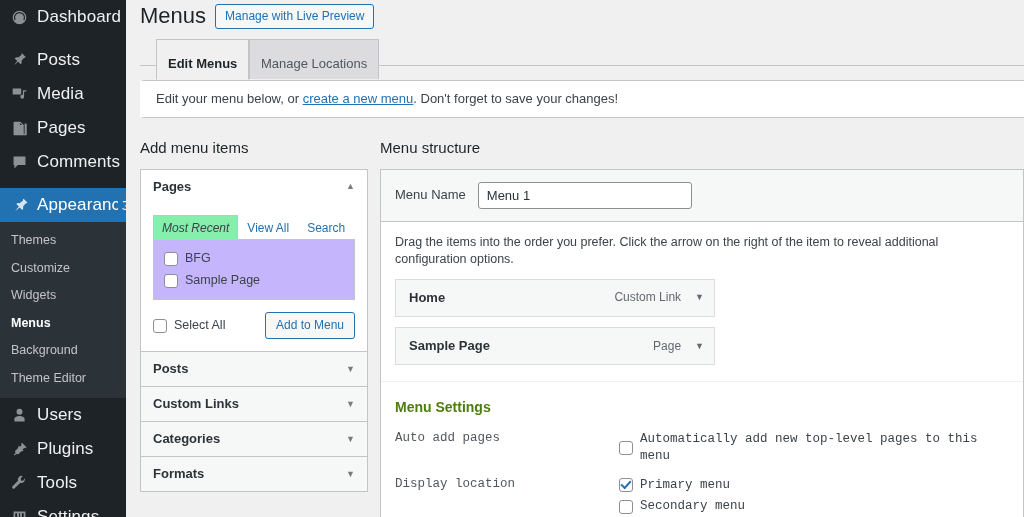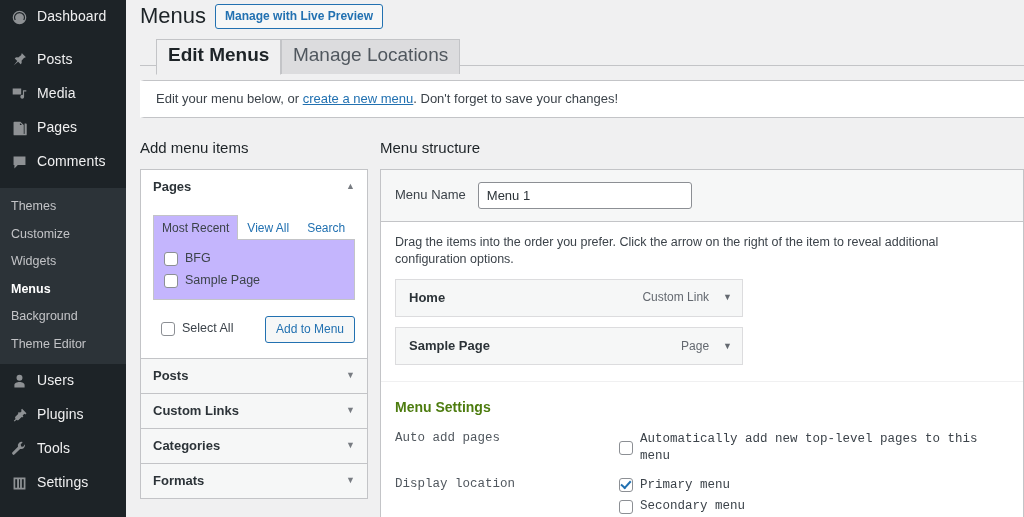--- a/index.html
+++ b/index.html
@@ -37,21 +37,21 @@
   .menu-top .mi {
     width: 20px; height: 20px;
     margin-right: 8px;
     display: inline-flex;
     align-items: center;
     justify-content: center;
     opacity: .82;
     flex: 0 0 20px;
   }
   .menu-top .mi svg { width: 17px; height: 17px; fill: #a7aaad; display: block; }
-  .menu-top .mlabel { white-space: nowrap; font-size: 14px; letter-spacing: .1px; }
+  .menu-top .mlabel { white-space: nowrap; font-size: 17px; letter-spacing: .1px; }
   .menu-top.current {
     background: #2271b1;
     color: #fff;
   }
   .menu-top.current .mi svg { fill: #fff; }
   .menu-top.current::after {
     content: "";
     position: absolute;
     right: -8px; top: 50%;
     margin-top: -8px;
@@ -98,38 +98,38 @@
   .button-link {
     display: inline-block;
     font-size: 12px;
     line-height: 1;
     padding: 5px 9px 6px;
     border: 1px solid #2271b1;
     border-radius: 3px;
     background: #f6f7f7;
     color: #2271b1;
     cursor: pointer;
-    font-weight: 700;
+    font-weight: 400;
     white-space: nowrap;
   }
 
   
   .nav-tab-wrapper {
     margin-top: 8px;
     border-bottom: 1px solid #c3c4c7;
     padding-left: 16px;
     height: 28px;
     position: relative;
     width: 100%;
   }
   .nav-tab {
     display: inline-block;
-    font-size: 19px;
+    font-size: 13px;
     line-height: 1.2;
-    padding: 4px 11px 7px;
+    padding: 16px 11px 7px;
     border: 1px solid #c3c4c7;
     border-bottom: none;
     background: #dcdcde;
     color: #50575e;
     margin-right: -4px;
     position: relative;
     top: 1px;
     cursor: pointer;
     vertical-align: top;
   }
@@ -205,23 +205,24 @@
   }
   .inner-tab {
     padding: 4px 8px 4px;
     color: #2271b1;
     cursor: pointer;
     border: 1px solid transparent;
     border-bottom: none;
     background: transparent;
   }
   .inner-tab.active {
-    background: #c4b5fd;
+    background: #86efac;
     border-color: #c3c4c7;
     color: #3c434a;
+    font-style: italic;
   }
   .tab-panel {
     border: 1px solid #c3c4c7;
     padding: 8px 10px 10px;
     background: #c4b5fd;
     min-height: 48px;
   }
   .cb-row { display: flex; align-items: center; margin: 2px 0 4px; }
   .cb-row:last-child { margin-bottom: 0; }
   .cb {
@@ -300,21 +301,21 @@
   }
   .menu-items { padding: 2px 14px 6px; }
   .menu-item {
     background: #f6f7f7;
     border: 1px solid #dcdcde;
     display: flex;
     align-items: center;
     justify-content: space-between;
     padding: 9px 10px 9px 13px;
     margin-bottom: 10px;
-    width: 348px;
+    width: 320px;
     cursor: move;
   }
   .menu-item .mi-title { font-size: 13px; font-weight: bold; color: #2c3338; }
   .menu-item .mi-right { display: flex; align-items: center; }
   .menu-item .mi-type { font-size: 12px; color: #646970; margin-right: 14px; }
   .menu-item .mi-arrow { font-size: 9px; color: #646970; cursor: pointer; }
 
   .settings-box { padding: 8px 14px 14px; border-top: 1px solid #f0f0f1; }
   h3.settings-title {
     font-size: 14px;
@@ -381,20 +382,28 @@
       <span class="mi">
         <svg viewBox="0 0 20 20">
             <path d="M3 3h14v10H8l-4 4v-4H3V3z"></path>
           </svg>
       </span>
       <span class="mlabel">Comments</span>
     </div>
 
     <div class="menu-gap"></div>
 
+    <div class="menu-top current">
+      <span class="mi">
+        <svg viewBox="0 0 20 20">
+            <path d="M14.8 2.2l-1 1 .6.6-4.2 3.5-1.3-.2c-.9-.1-1.8.2-2.4.9l-.3.3 3 3-4.4 5.4 5.4-4.4 3 3 .3-.3c.7-.6 1-1.5.9-2.4l-.2-1.3L17.7 7l.6.6 1-1-4.5-4.4z"></path>
+          </svg>
+      </span>
+      <span class="mlabel">Appearance</span>
+    </div>
 
     <div class="submenu">
       <div class="sub-item">Themes</div>
       <div class="sub-item">Customize</div>
       <div class="sub-item">Widgets</div>
       <div class="sub-item current">Menus</div>
       <div class="sub-item">Background</div>
       <div class="sub-item">Theme Editor</div>
     </div>
 
@@ -475,21 +484,21 @@
                   <div class="cb-row">
                     <span class="cb"></span>
                     <span class="cb-label">BFG</span>
                   </div>
                   <div class="cb-row">
                     <span class="cb"></span>
                     <span class="cb-label">Sample Page</span>
                   </div>
                 </div>
                 <div class="panel-actions">
-                  <div class="cb-row" style="margin:8px">
+                  <div class="cb-row" style="margin:0">
                     <span class="cb"></span>
                     <span class="cb-label">Select All</span>
                   </div>
                   <span class="button-secondary">Add to Menu</span>
                 </div>
               </div>
             </div>
 
             <div class="accordion-section">
               <div class="accordion-header">

